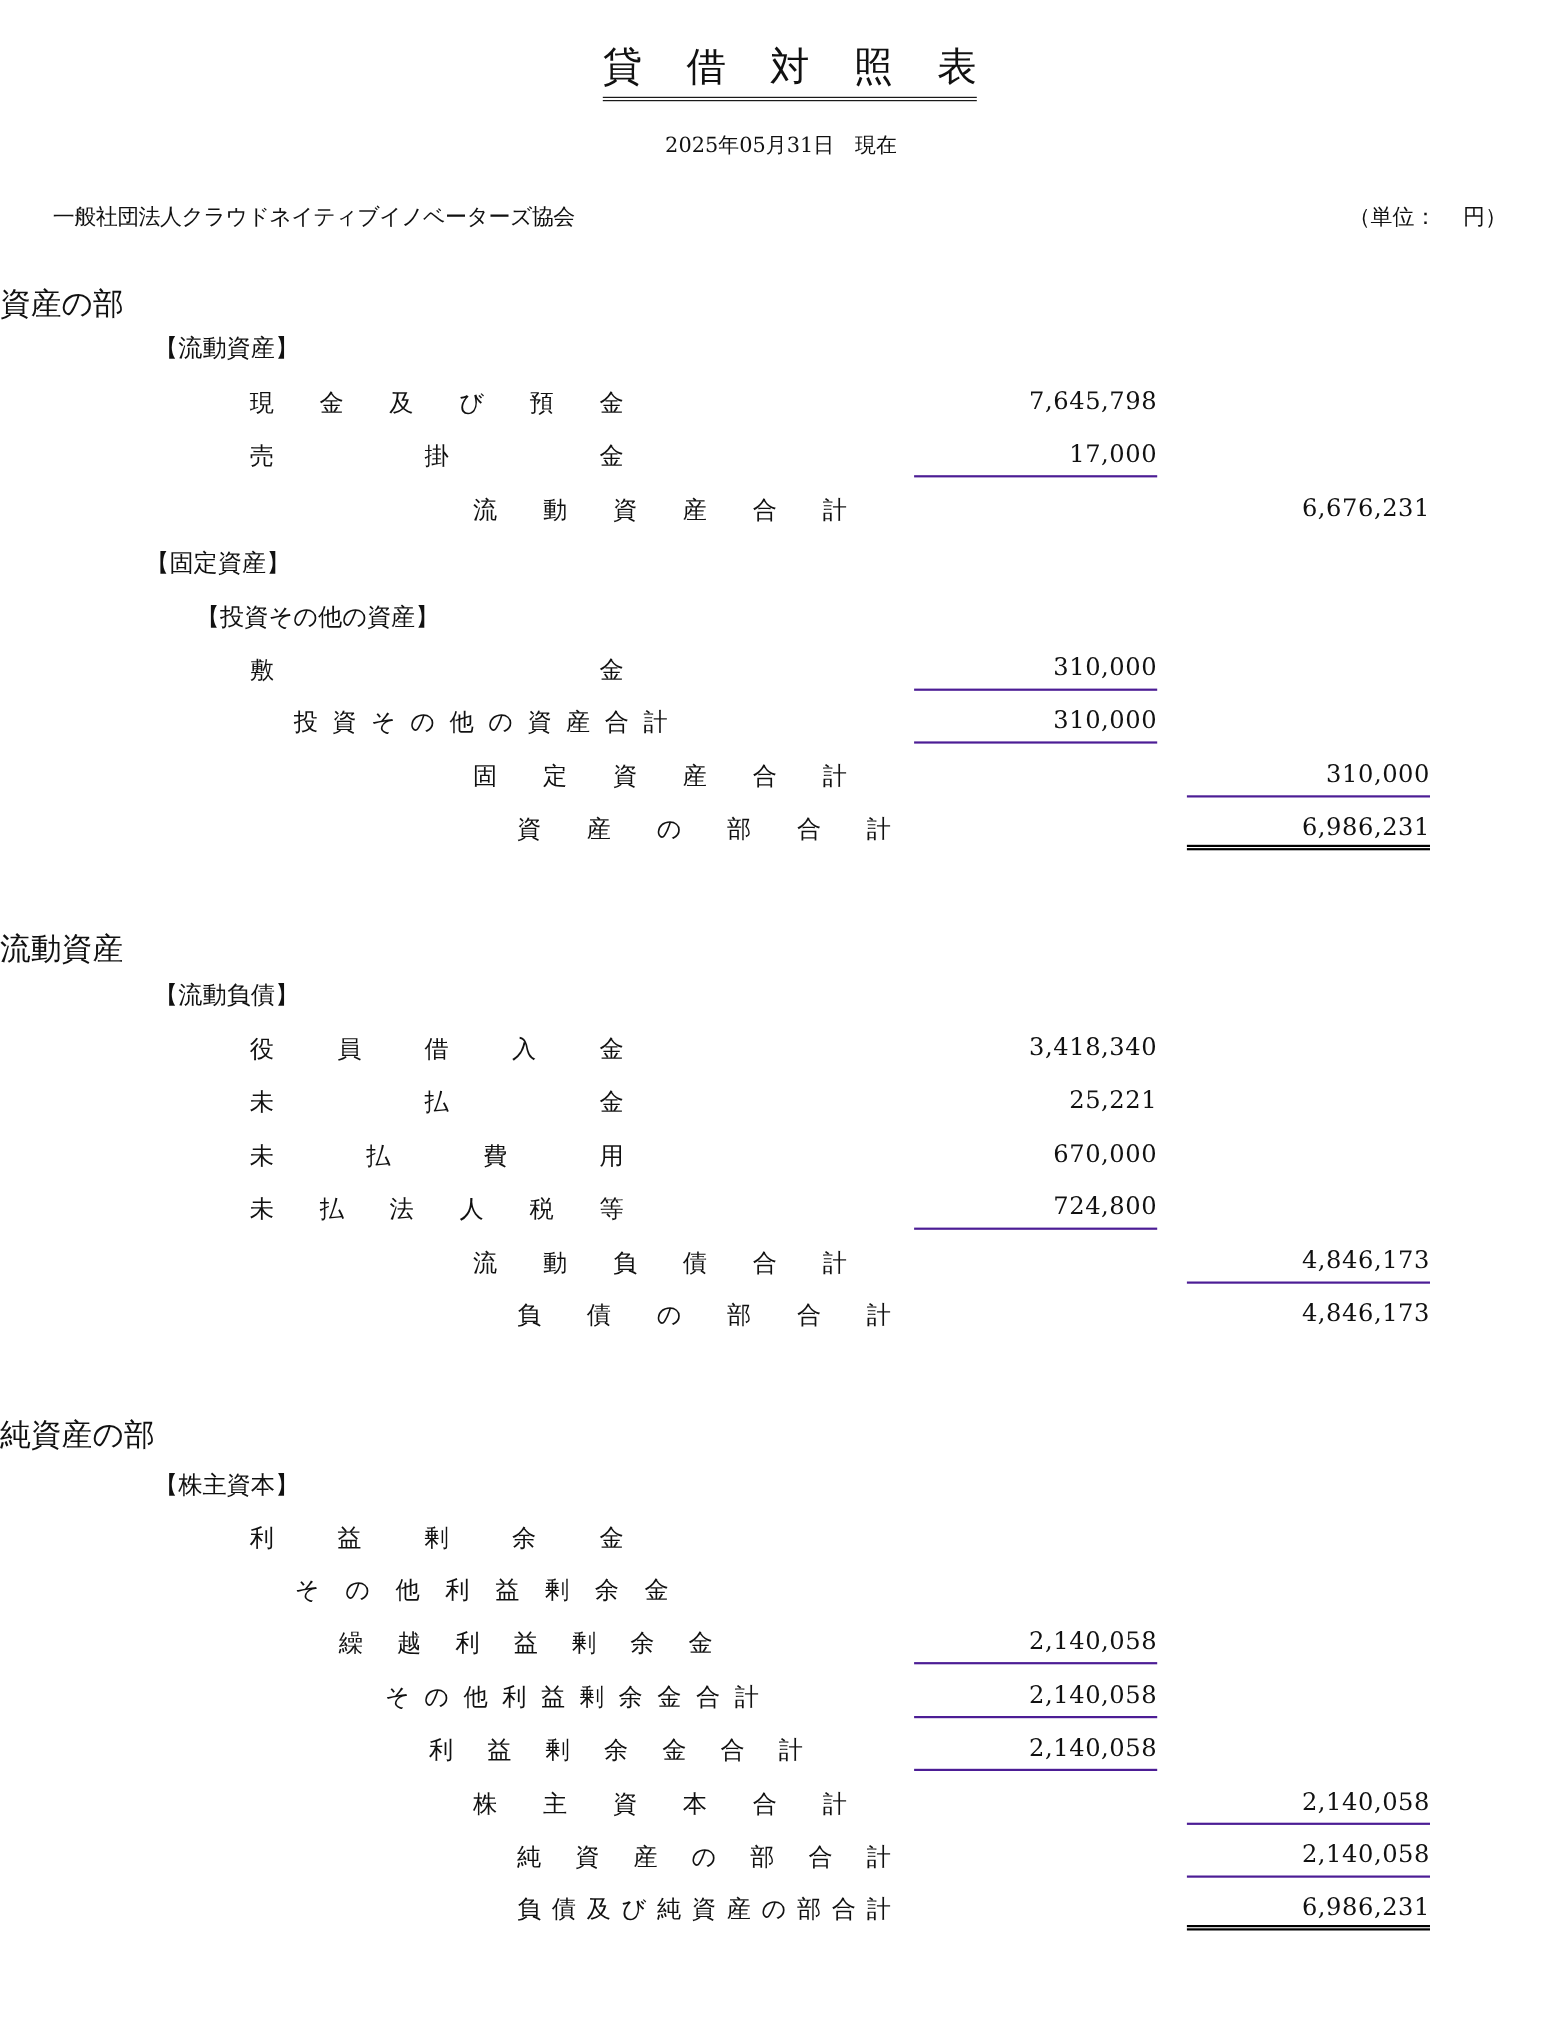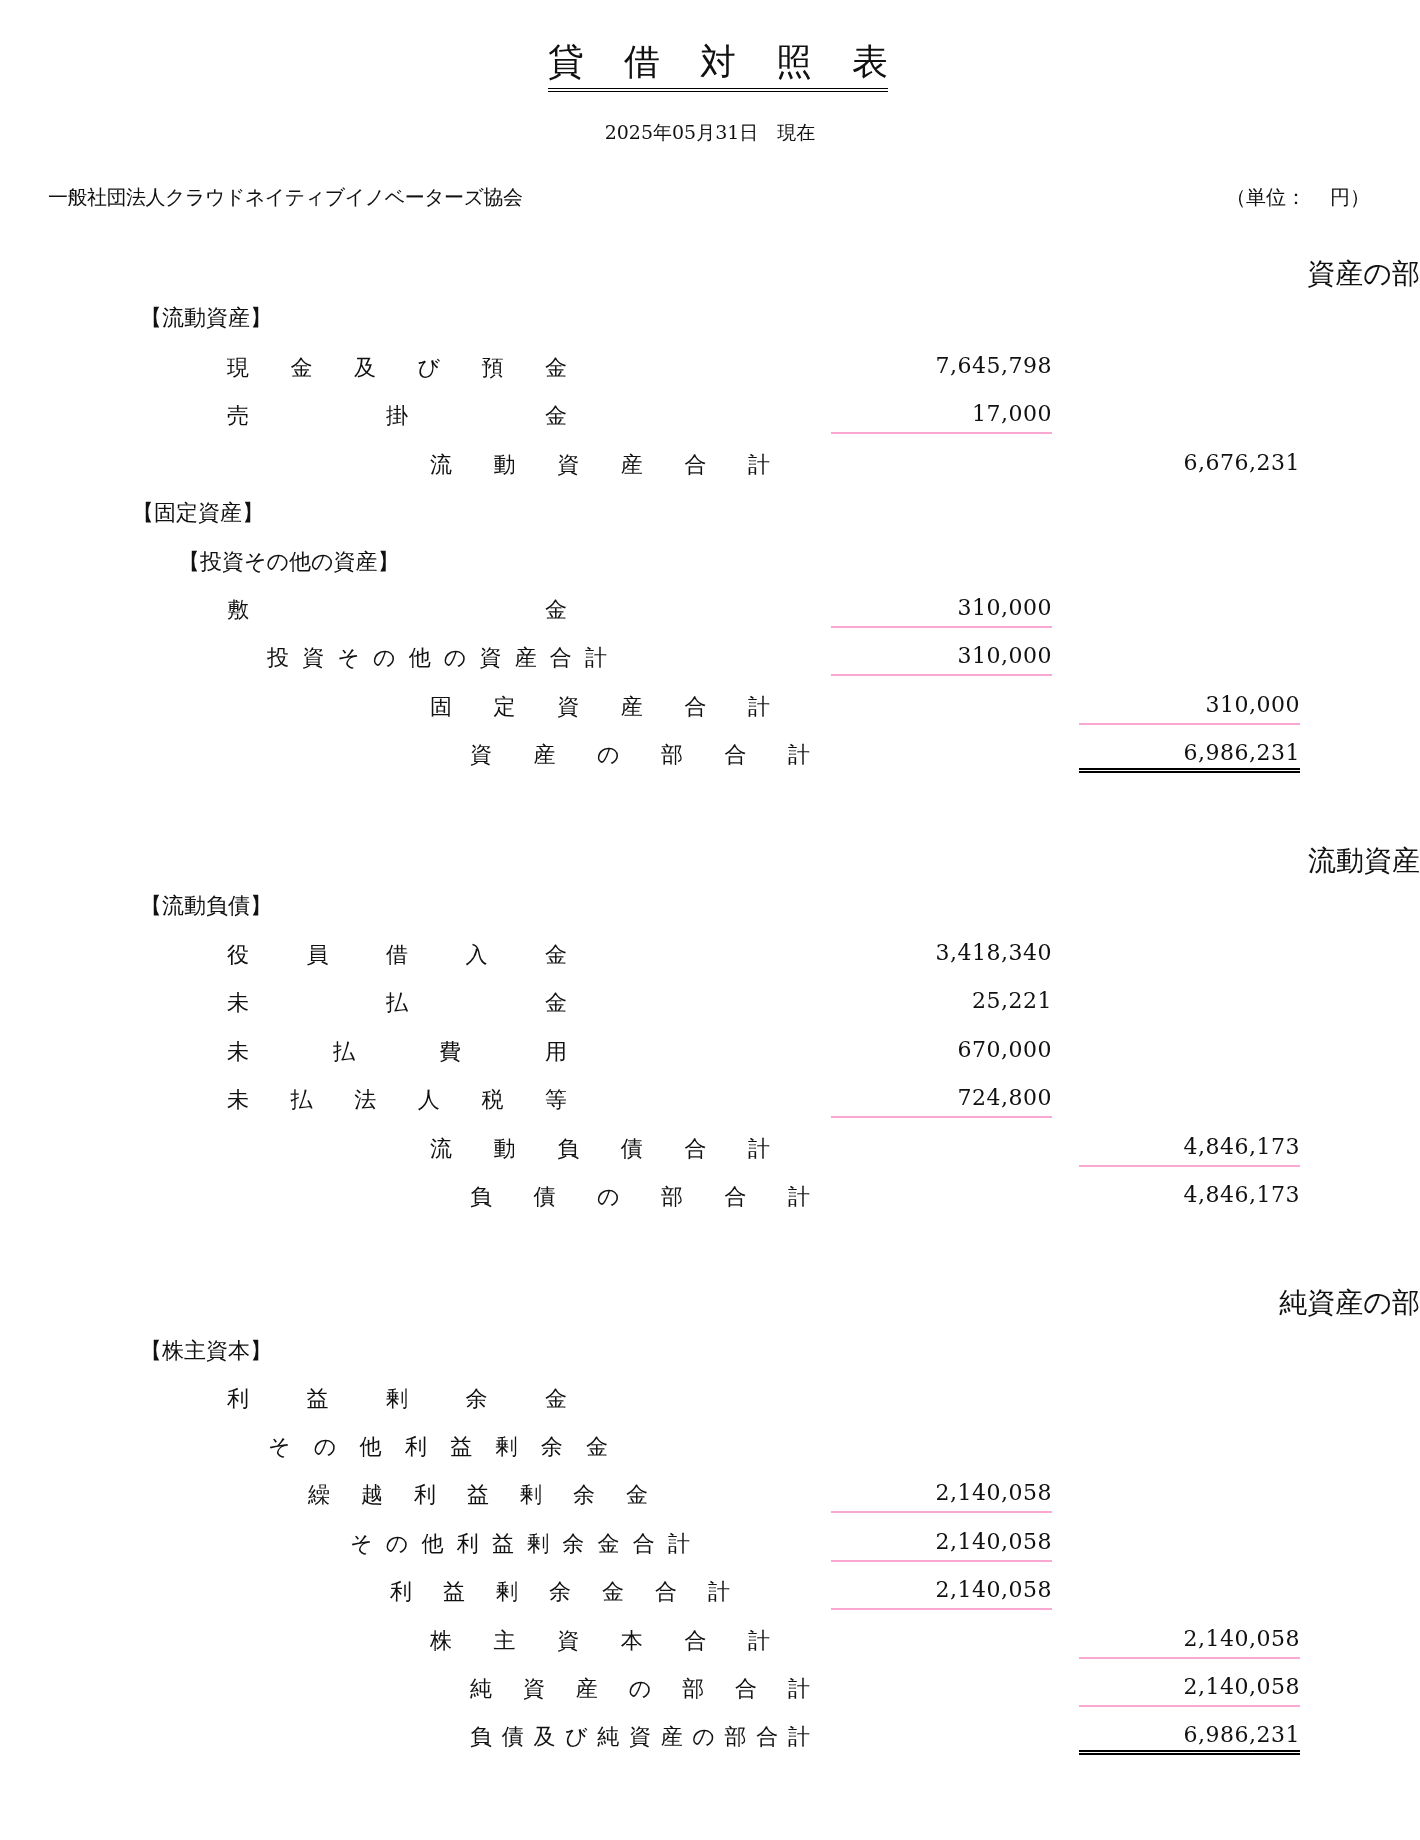--- a/index.html
+++ b/index.html
@@ -16,41 +16,41 @@
   }
   .title span { display: inline-block; }
   .asof {
     left: 0; width: 1420px; top: 118px; text-align: center;
     font-size: 19px; line-height: 28px;
   }
   .org { left: 48px; top: 182px; font-size: 20px; line-height: 30px; letter-spacing: -0.5px; }
   .unit { right: 50px; top: 182px; font-size: 20px; line-height: 30px; }
   .unit .gap { display: inline-block; width: 24px; }
   .section-head {
-    left: 0; width: 1420px; text-align: right;
-    font-size: 28px; line-height: 36px; font-family: Liberation Mono, monospace;
+    left: 0; width: 1420px; text-align: left;
+    font-size: 28px; line-height: 36px;
   }
   .row {
     position: absolute; left: 0; width: 1140px; height: 48px;
   }
   .label {
     position: absolute; top: 8px; height: 32px; font-size: 22px; line-height: 32px;
     display: flex; justify-content: space-between; width: 340px;
   }
   .label.plain { justify-content: flex-start; width: auto; }
   .label span { display: inline-block; }
   .num {
     position: absolute; top: 4px; height: 38px; width: 221px;
     text-align: right; font-size: 22px; line-height: 36px;
     font-family: "DejaVu Serif", "Liberation Serif", serif; letter-spacing: 0.5px;
     box-sizing: border-box;
   }
   .c1 { left: 831px; }
   .c2 { left: 1079px; }
-  .ul { border-bottom: 2px solid #f9a8d4; }
+  .ul { border-bottom: 2px solid #4c1d95; }
   .dul { border-bottom: 5px double #000; }
 </style>
 </head>
 <body>
 
 <div class="abs title" aria-label="貸借対照表">
     <span>貸</span>
     <span>借</span>
     <span>対</span>
     <span>照</span>

